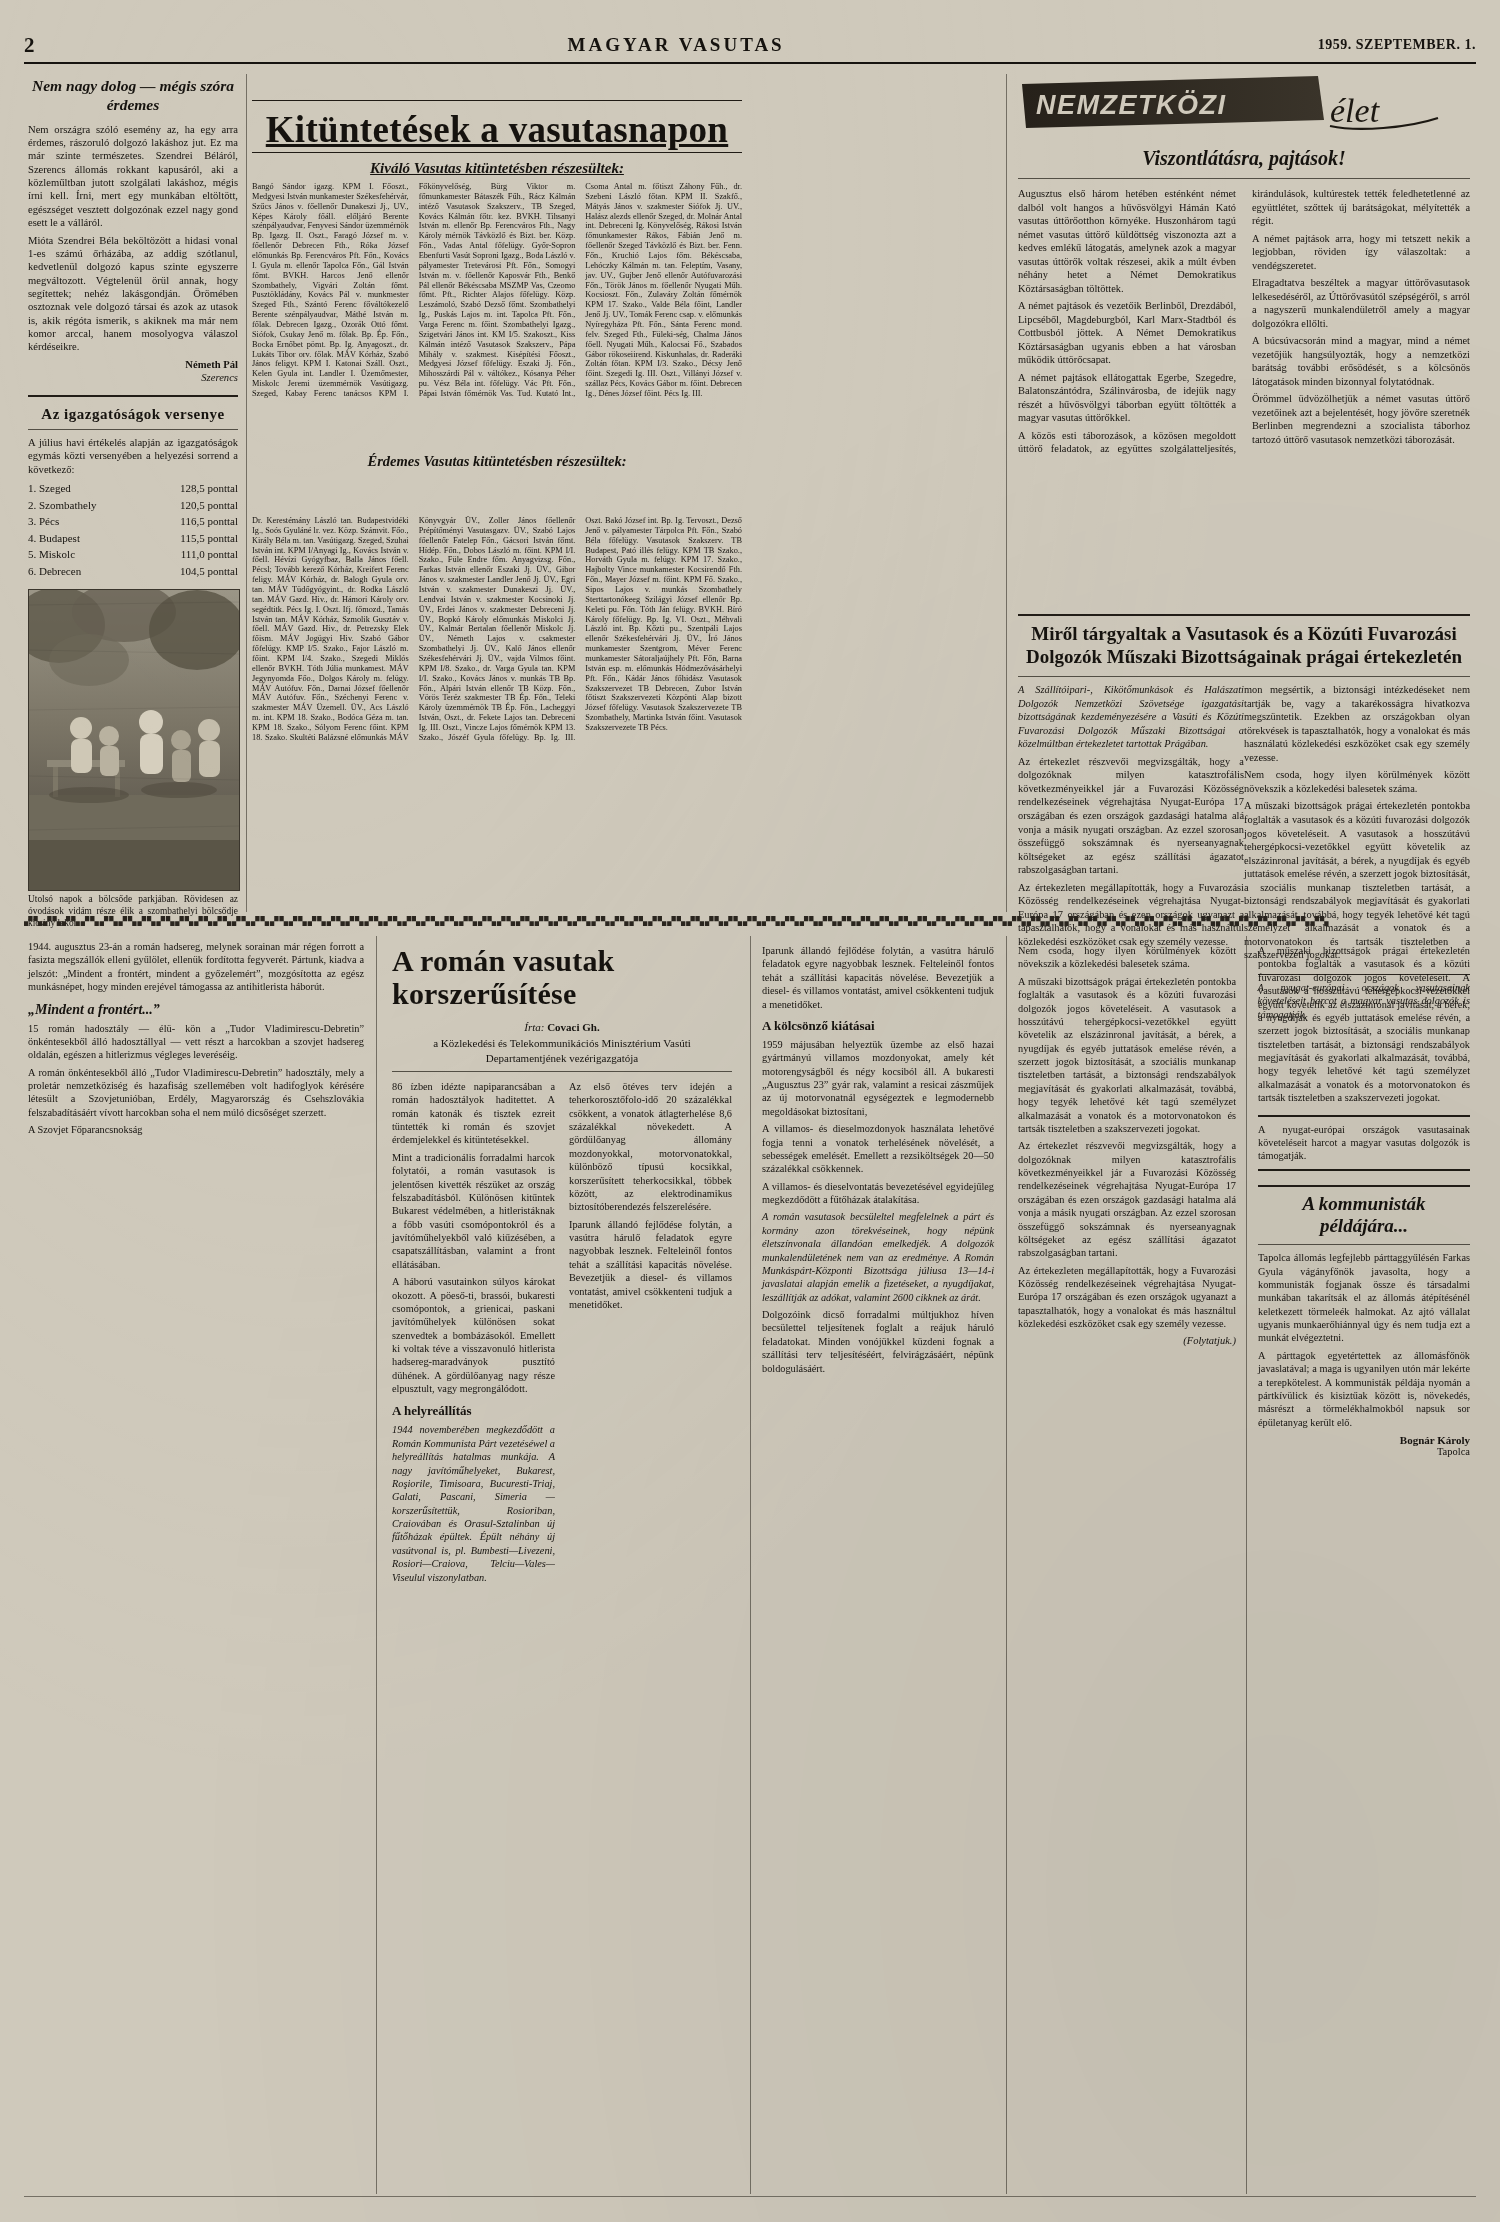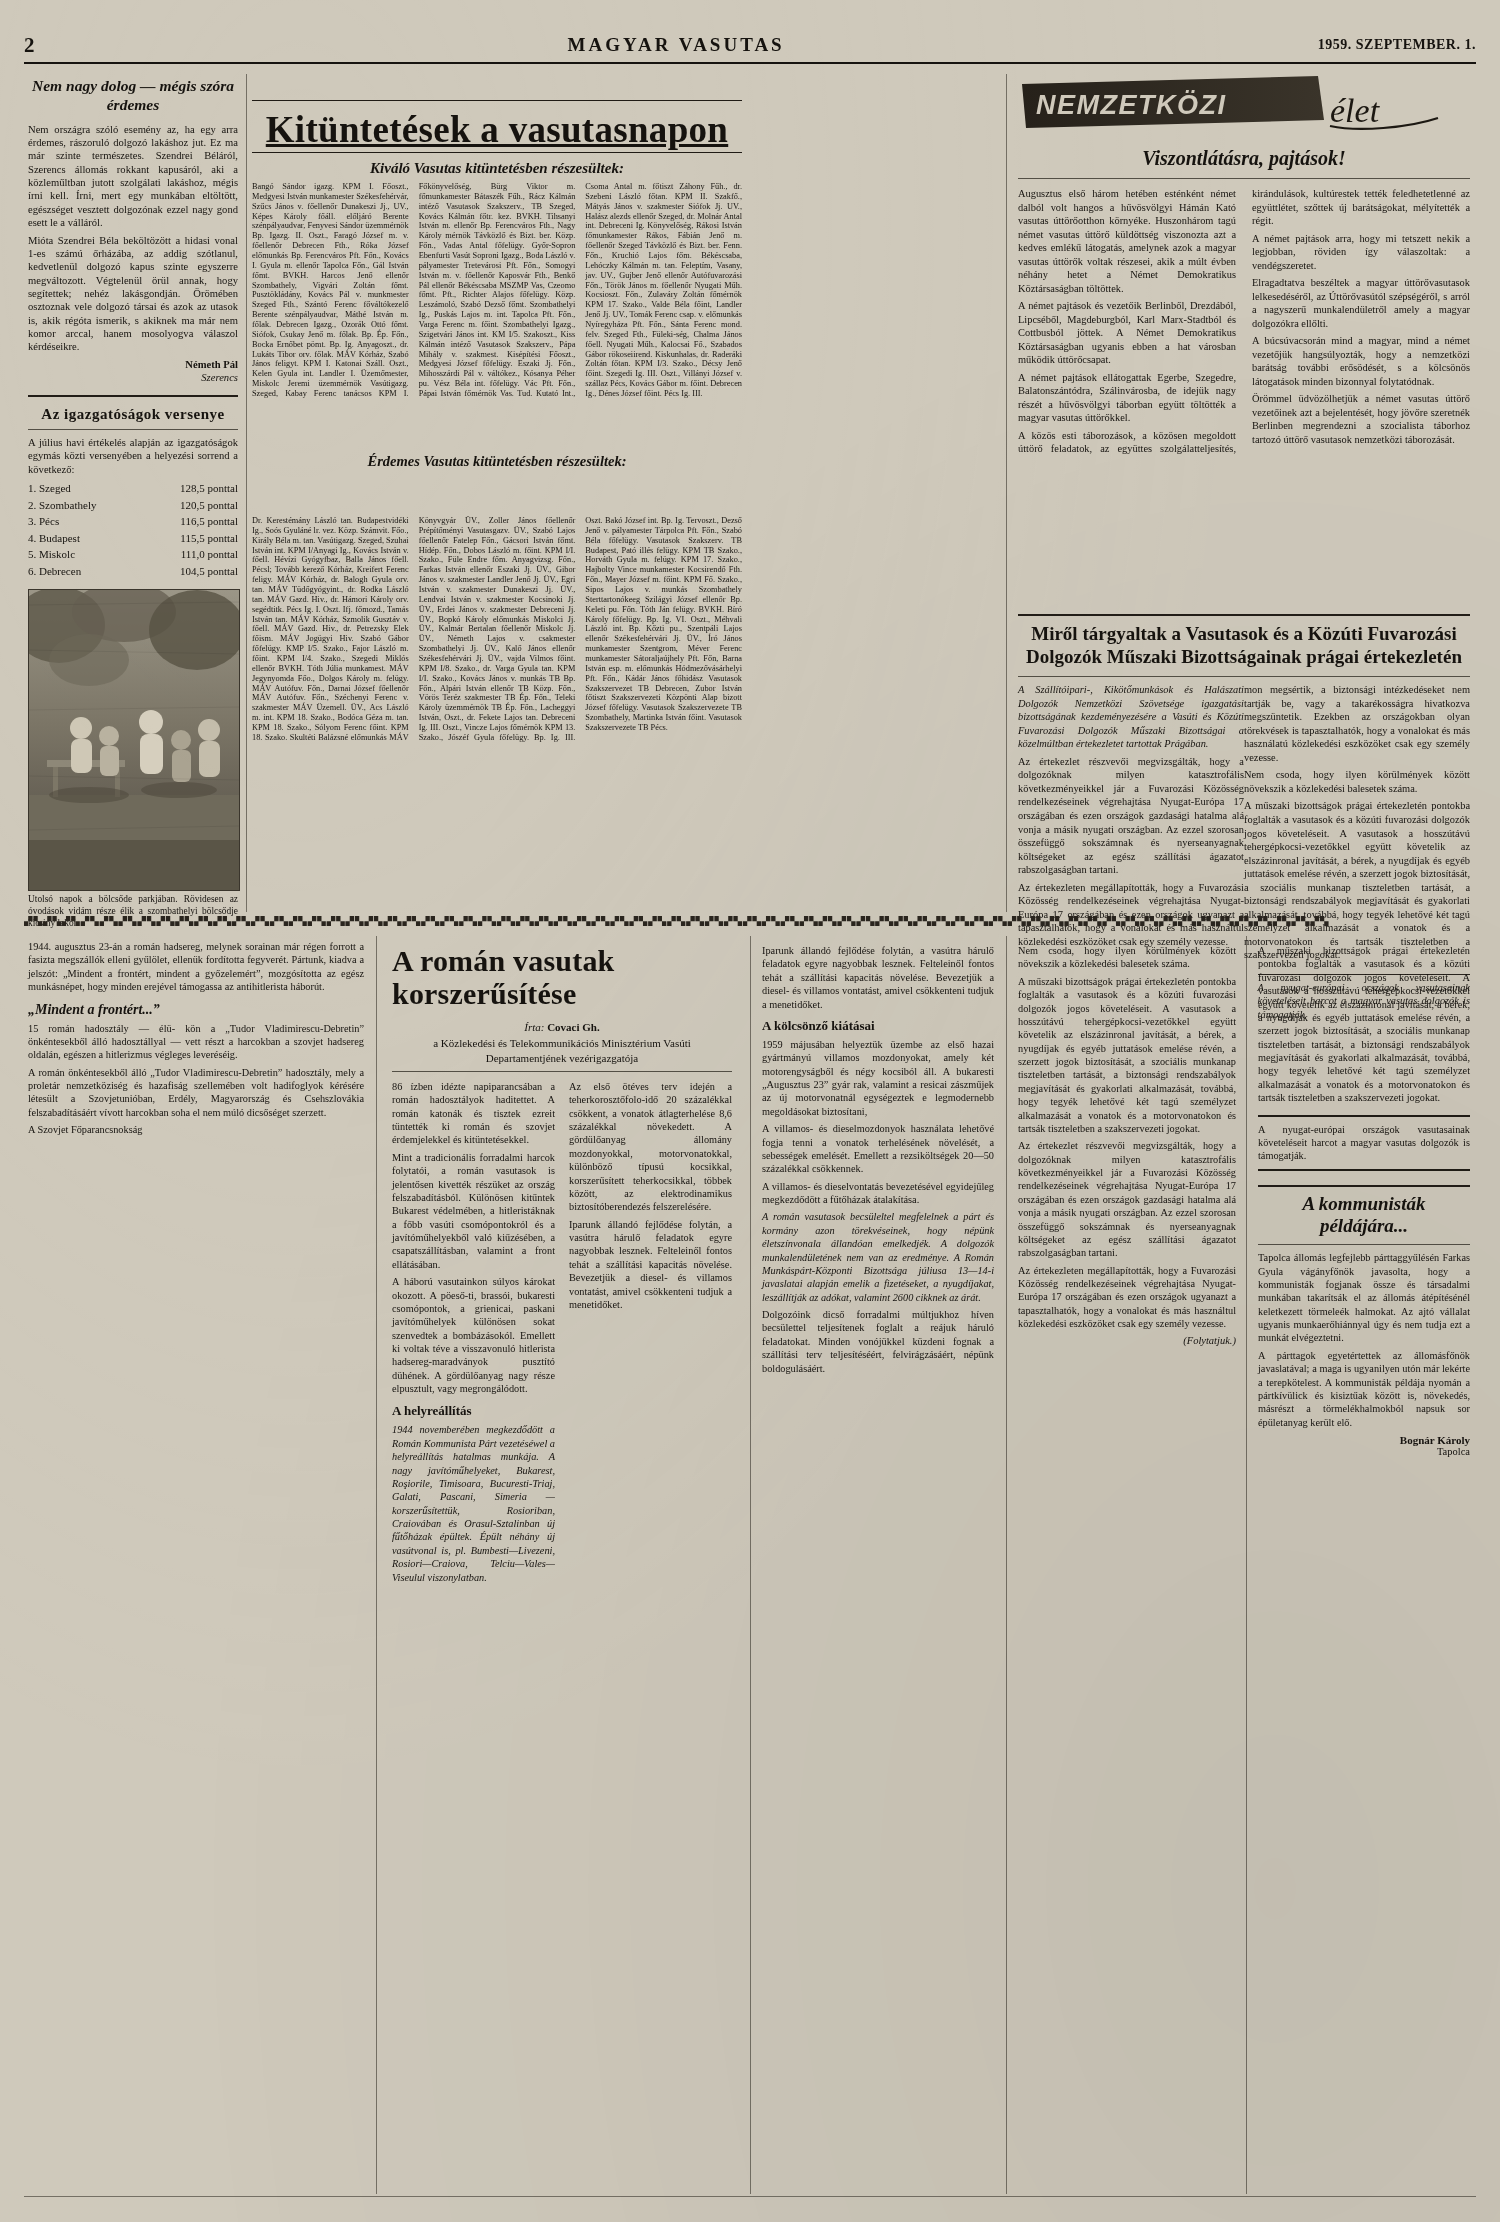--- a/index.html
+++ b/index.html
@@ -154,20 +154,21 @@
     letter-spacing: .3px;
     text-decoration: underline;
   }
   .kit-sub {
     position: absolute;
     left: 252px; top: 160px; width: 490px;
     text-align: center;
     font-style: italic;
     font-weight: bold;
     font-size: 15px;
+    text-decoration: underline;
   }
   .kit-rule {
     position: absolute;
     left: 252px; width: 490px;
     height: 1px; background: #201b15;
   }
   .micro {
     font-size: 8.3px;
     line-height: 1.19;
     text-align: justify;

